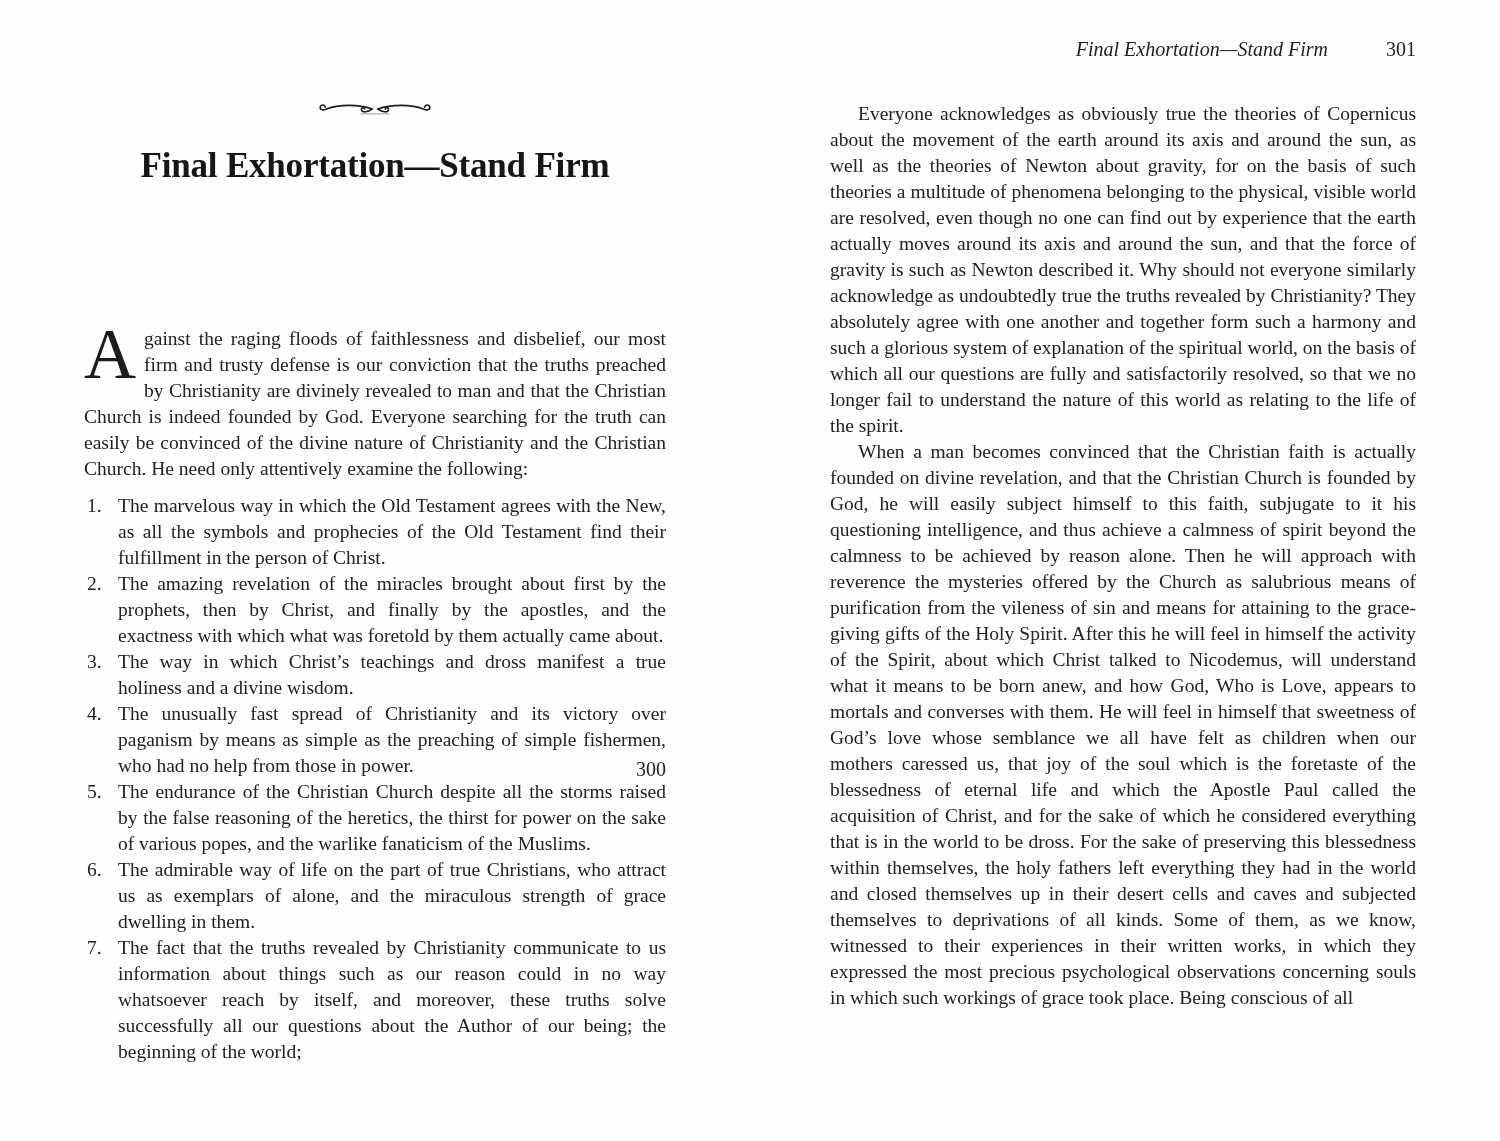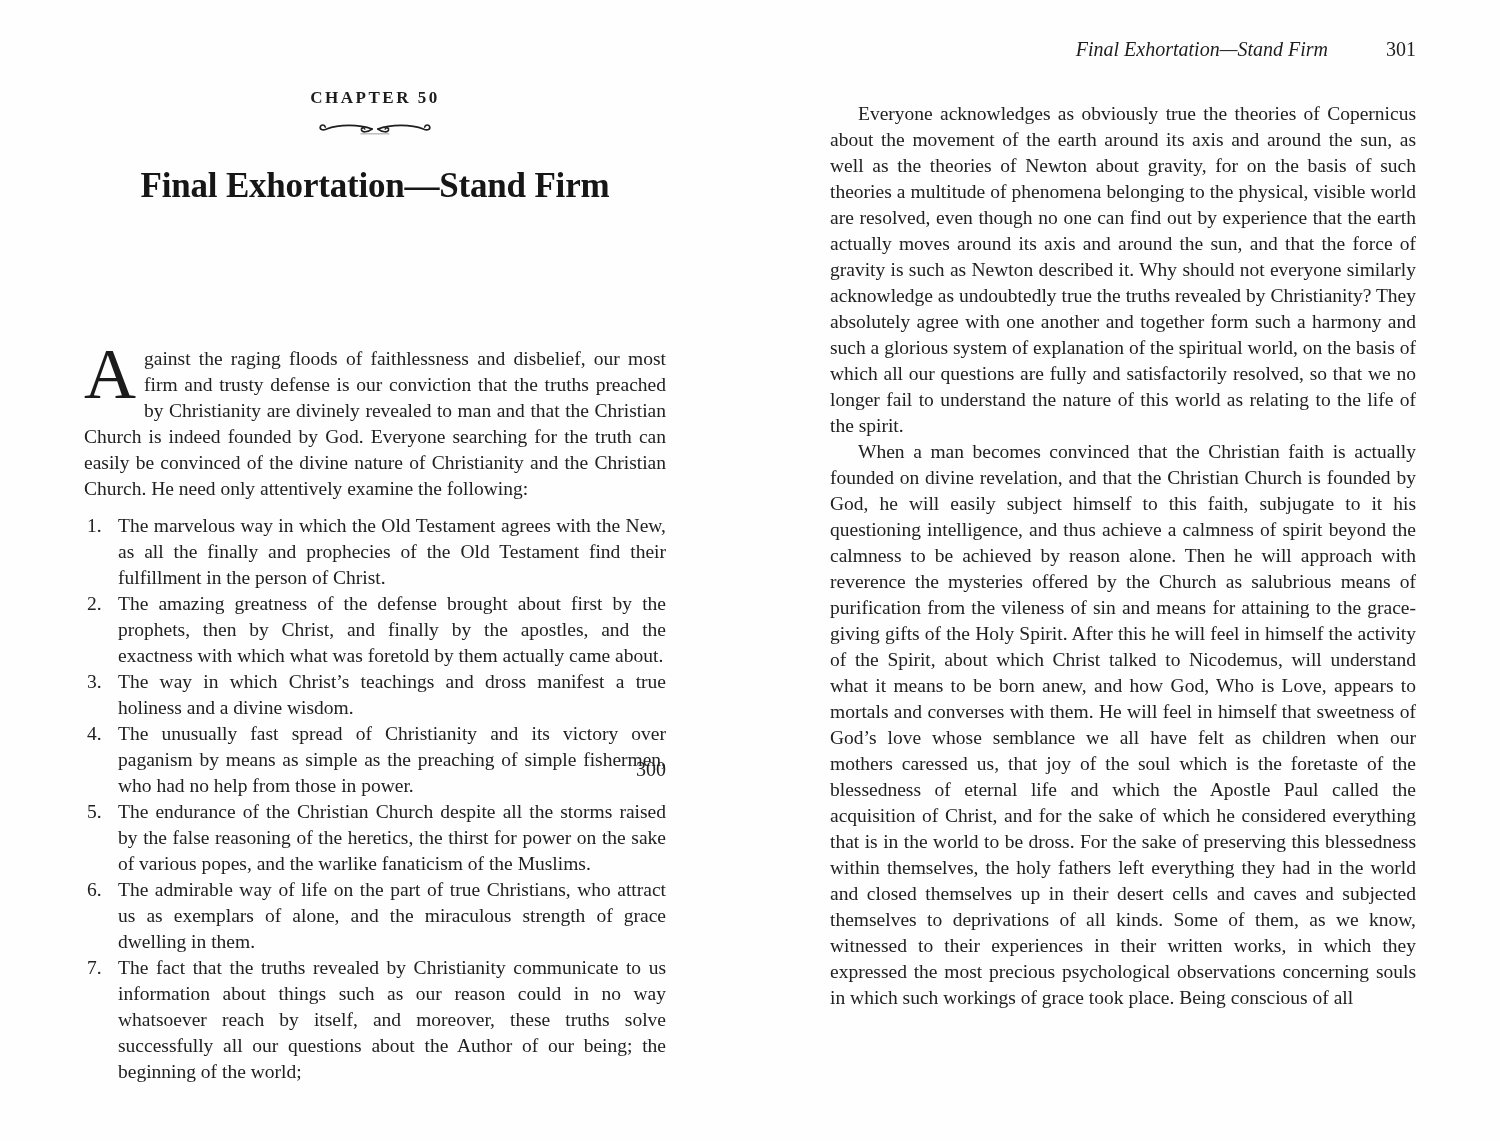--- a/index.html
+++ b/index.html
@@ -103,21 +103,20 @@
   .body-text p { margin: 0; }
   .body-text p.indent { text-indent: 28px; }
 </style>
 </head>
 <body>
 
 <div class="spread">
 
   <div class="page page-left">
 
-    <div class="chapter-label">CHAPTER 50</div>
 
     <span class="ornament-wrap">
       <svg width="116" height="16" viewBox="0 0 120 16" aria-hidden="true">
         <g fill="none" stroke="#1f1f1f" stroke-width="1.7" stroke-linecap="round">
           <path d="M57,8 C44,3 22,3 10,8 C5.5,10 2.5,8.5 3.5,5.5 C4.4,3.2 8,3.4 8.6,6"></path>
           <path d="M57,8 C52,11.6 46.8,11.8 46,9 C45.5,6.8 48.4,5.8 49.4,8"></path>
           <path d="M63,8 C76,3 98,3 110,8 C114.5,10 117.5,8.5 116.5,5.5 C115.6,3.2 112,3.4 111.4,6"></path>
           <path d="M63,8 C68,11.6 73.2,11.8 74,9 C74.5,6.8 71.6,5.8 70.6,8"></path>
         </g>
         <line x1="45" y1="13" x2="75" y2="13" stroke="#aaaaaa" stroke-width="1.2"></line>
@@ -126,25 +125,25 @@
 
     <h1 class="chapter-title">Final Exhortation—Stand Firm</h1>
 
     <div class="intro">
       <span class="dropcap">A</span><span>gainst the raging floods of faithlessness and disbelief, our most firm and trusty defense is our conviction that the truths preached by Christianity are divinely revealed to man and that the Christian Church is indeed founded by God. Everyone searching for the truth can easily be convinced of the divine nature of Christianity and the Christian Church. He need only attentively examine the following:</span>
     </div>
 
     <div class="numbered-list">
       <div class="list-item">
         <span class="list-num">1.</span>
-        <span class="list-text">The marvelous way in which the Old Testament agrees with the New, as all the finally and prophecies of the Old Testament find their fulfillment in the person of Christ.</span>
+        <span class="list-text">The marvelous way in which the Old Testament agrees with the New, as all the symbols and prophecies of the Old Testament find their fulfillment in the person of Christ.</span>
       </div>
       <div class="list-item">
         <span class="list-num">2.</span>
-        <span class="list-text">The amazing greatness of the defense brought about first by the prophets, then by Christ, and finally by the apostles, and the exactness with which what was foretold by them actually came about.</span>
+        <span class="list-text">The amazing revelation of the miracles brought about first by the prophets, then by Christ, and finally by the apostles, and the exactness with which what was foretold by them actually came about.</span>
       </div>
       <div class="list-item">
         <span class="list-num">3.</span>
         <span class="list-text">The way in which Christ’s teachings and dross manifest a true holiness and a divine wisdom.</span>
       </div>
       <div class="list-item">
         <span class="list-num">4.</span>
         <span class="list-text">The unusually fast spread of Christianity and its victory over paganism by means as simple as the preaching of simple fishermen, who had no help from those in power.</span>
       </div>
       <div class="list-item">

